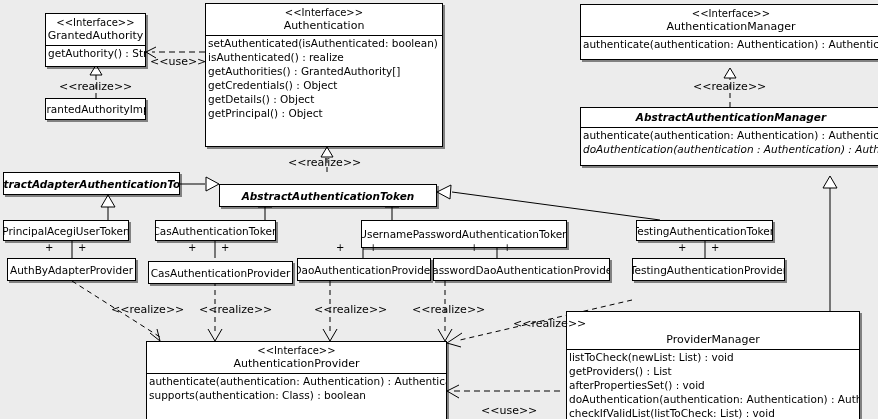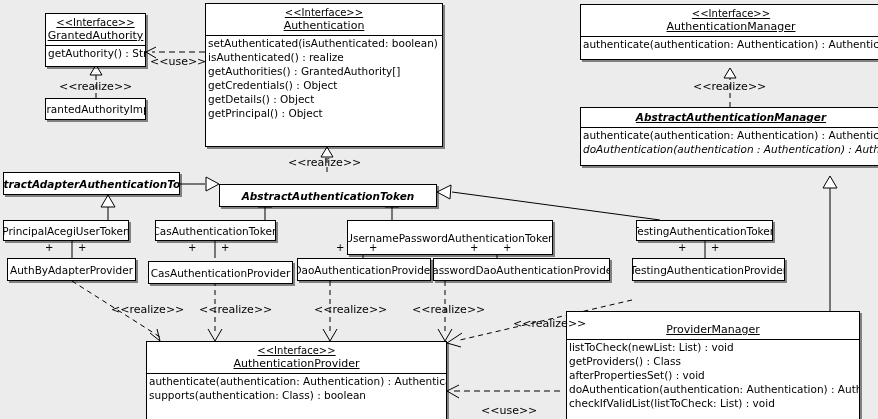--- a/index.html
+++ b/index.html
@@ -19,21 +19,20 @@
     border:1px solid #000;
     box-shadow:2px 2px 0 rgba(0,0,0,0.45);
     box-sizing:border-box;
     overflow:hidden;
     z-index:2;
   }
   .hdr{
     padding:2px 0 3px 0;
     text-align:center;
     line-height:13px;
-    text-decoration:underline;
   }
   .stereo{font-size:10px;color:#000;white-space:nowrap;}
   .cname{font-size:11px;color:#000;white-space:nowrap;}
   .cname.italic{font-style:italic;font-weight:bold;font-size:10.5px;}
   .sep{border-top:1px solid #000;height:0;font-size:0;}
   .members{padding:0;}
   .member{
     font-size:10.5px;
     line-height:14px;
     white-space:nowrap;
@@ -206,21 +205,21 @@
   </div>
 
   <div class="node simple" style="left:3px;top:220px;width:126px;height:21px;">
     <span>PrincipalAcegiUserToken</span>
   </div>
 
   <div class="node simple" style="left:155px;top:220px;width:121px;height:21px;">
     <span>CasAuthenticationToken</span>
   </div>
 
-  <div class="node simple" style="left:347px;top:220px;width:206px;height:35px;">
+  <div class="node simple" style="left:361px;top:220px;width:206px;height:28px;">
     <span>UsernamePasswordAuthenticationToken</span>
   </div>
 
   <div class="node simple" style="left:636px;top:220px;width:137px;height:21px;">
     <span>TestingAuthenticationToken</span>
   </div>
 
   <div class="node simple" style="left:7px;top:258px;width:129px;height:23px;">
     <span>AuthByAdapterProvider</span>
   </div>
@@ -247,27 +246,27 @@
       <div class="cname">AuthenticationProvider</div>
     </div>
     <div class="sep"></div>
     <div class="members">
       <div class="member">authenticate(authentication: Authentication) : Authentication</div>
       <div class="member">supports(authentication: Class) : boolean</div>
     </div>
   </div>
 
   <div class="node" style="left:566px;top:311px;width:294px;height:110px;">
-    <div class="hdr" style="padding-top:11px;">
+    <div class="hdr" style="padding-top:21px;">
       <div class="cname">ProviderManager</div>
     </div>
     <div class="sep"></div>
     <div class="members">
       <div class="member">listToCheck(newList: List) : void</div>
-      <div class="member">getProviders() : Class</div>
+      <div class="member">getProviders() : List</div>
       <div class="member">afterPropertiesSet() : void</div>
       <div class="member">doAuthentication(authentication: Authentication) : Authentication</div>
       <div class="member">checkIfValidList(listToCheck: List) : void</div>
     </div>
   </div>
 
   <div class="edgelabel" style="left:150px;top:55px;">&lt;&lt;use&gt;&gt;</div>
 
   <div class="edgelabel" style="left:59px;top:80px;">&lt;&lt;realize&gt;&gt;</div>
 

